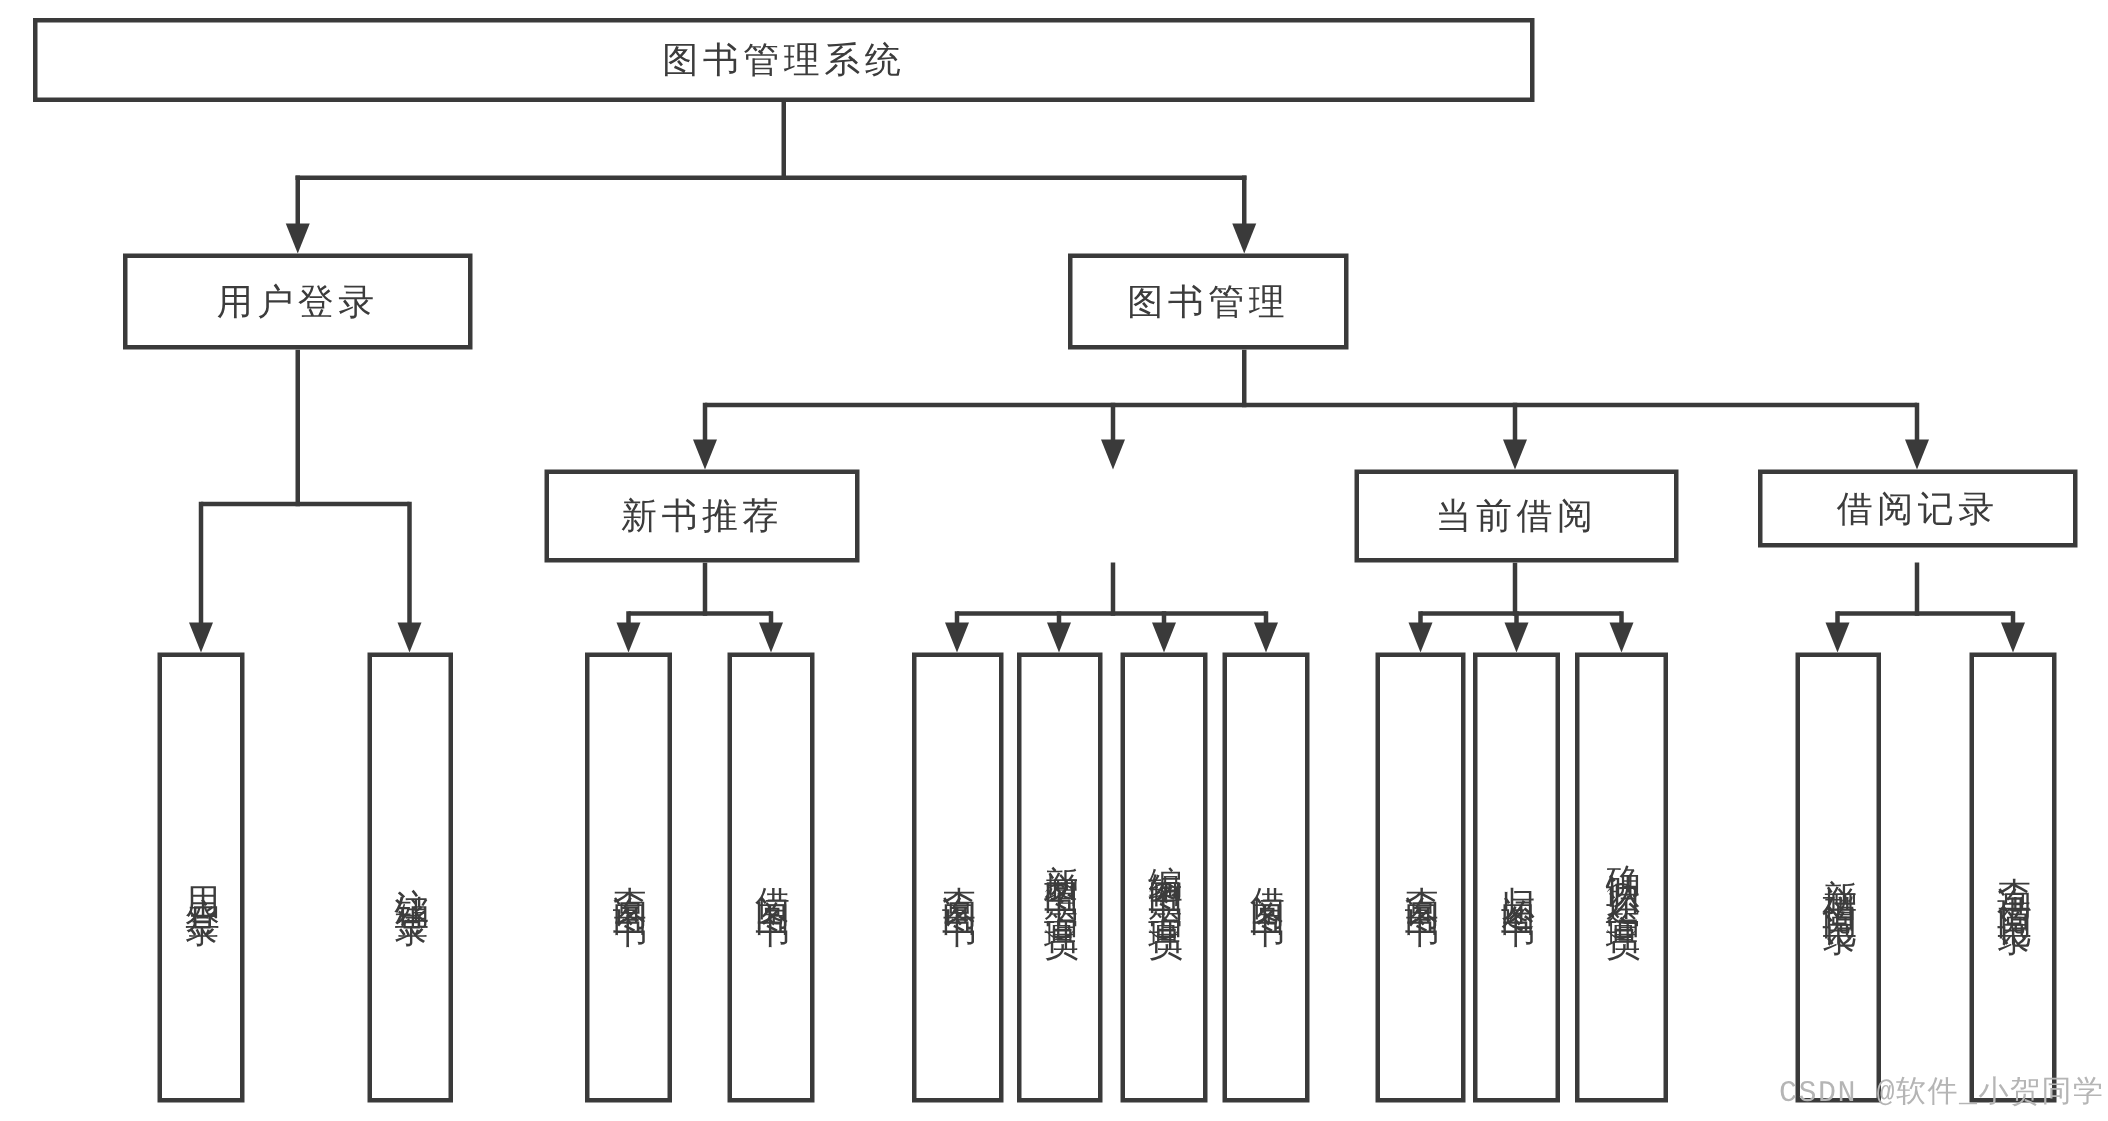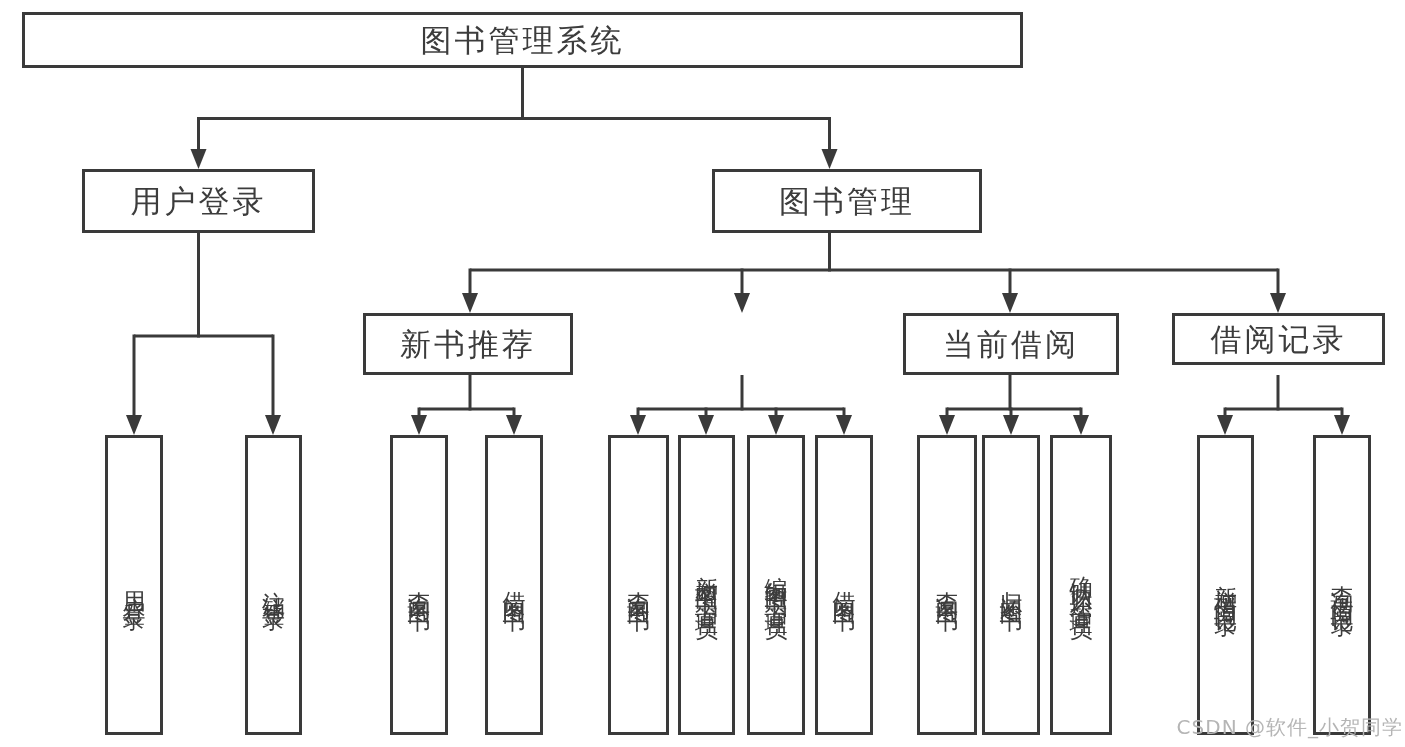--- a/index.html
+++ b/index.html
@@ -8,29 +8,29 @@
     font-family:"DejaVu Sans","Liberation Sans",sans-serif;overflow:hidden;
   }
   .connectors{position:absolute;left:0;top:0;width:1405px;height:747px;}
   .connectors line{stroke:var(--line,#3a3a3a);stroke-width:3;}
   .connectors polygon{fill:var(--line,#3a3a3a);}
   .box{
     position:absolute;box-sizing:border-box;border:3px solid var(--line,#3a3a3a);
     background:#fff;display:flex;align-items:center;justify-content:center;
   }
   .box span{color:var(--text,#3c3c3c);}
-  .hbox span{font-size:31px;letter-spacing:3px;line-height:1;white-space:nowrap;}
+  .hbox span{font-size:24px;letter-spacing:3px;line-height:1;white-space:nowrap;}
   .vbox{top:435px;height:300px;}
   .vbox span{
     writing-mode:vertical-rl;text-orientation:mixed;font-size:23px;
     letter-spacing:6px;line-height:1;white-space:nowrap;
   }
   .watermark{
     position:absolute;right:2px;top:714px;font-size:20px;letter-spacing:1px;
-    color:var(--watermark,#b5b5b5);z-index:5;white-space:nowrap;
+    color:var(--watermark,#b5b5b5);z-index:5;white-space:nowrap;font-family:Liberation Mono, monospace;
   }
 </style>
 </head>
 <body>
 
 <div class="canvas">
 
   <svg class="connectors" viewBox="0 0 1405 747" xmlns="http://www.w3.org/2000/svg">
     <g>
       <line x1="522.5" y1="66" x2="522.5" y2="120"></line>
@@ -96,21 +96,21 @@
     </g>
   </svg>
 
   <div class="box hbox" style="left:22px;top:12px;width:1001px;height:56px">
     <span>图书管理系统</span>
   </div>
 
   <div class="box hbox" style="left:82px;top:169px;width:233px;height:64px">
     <span>用户登录</span>
   </div>
-  <div class="box hbox" style="left:712px;top:169px;width:270px;height:64px">
+  <div class="box hbox" style="left:712px;top:169px;width:187px;height:64px">
     <span>图书管理</span>
   </div>
 
   <div class="box hbox" style="left:363px;top:313px;width:210px;height:62px">
     <span>新书推荐</span>
   </div>
   <div class="box hbox" style="left:903px;top:313px;width:216px;height:62px">
     <span>当前借阅</span>
   </div>
   <div class="box hbox" style="left:1172px;top:313px;width:213px;height:52px">

